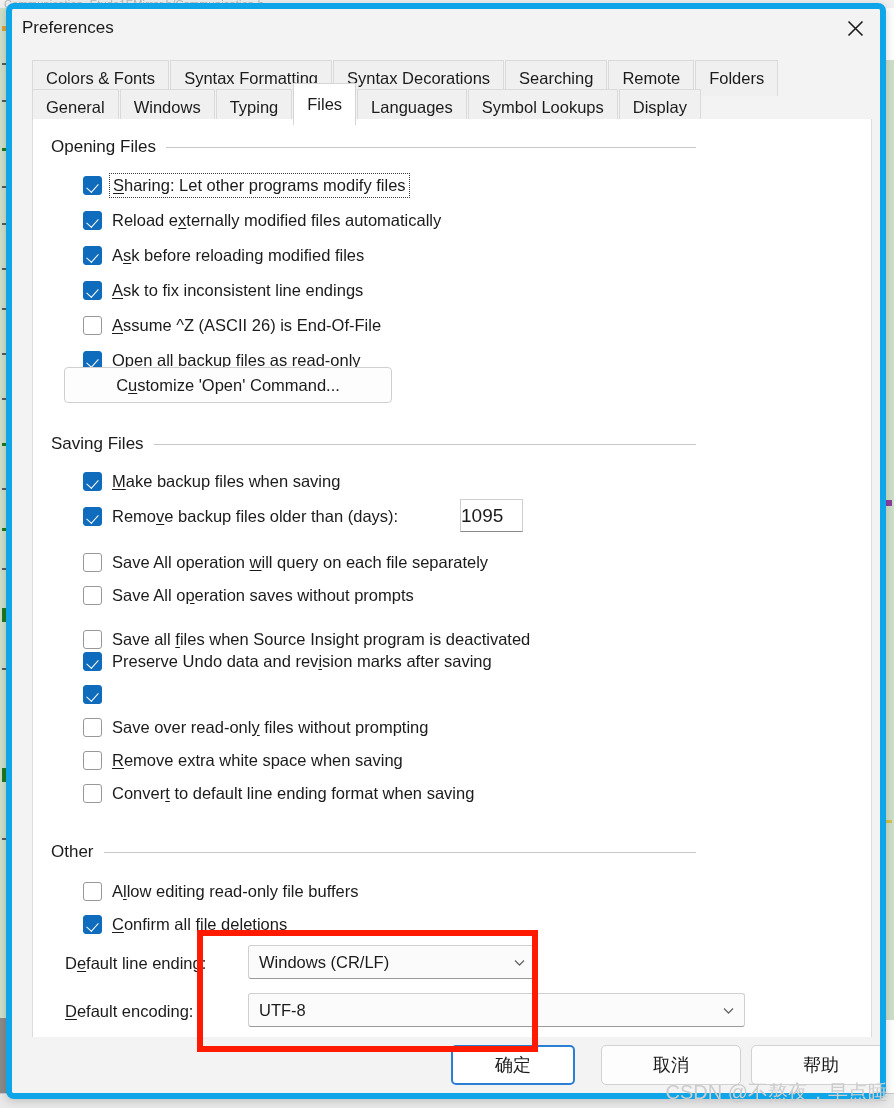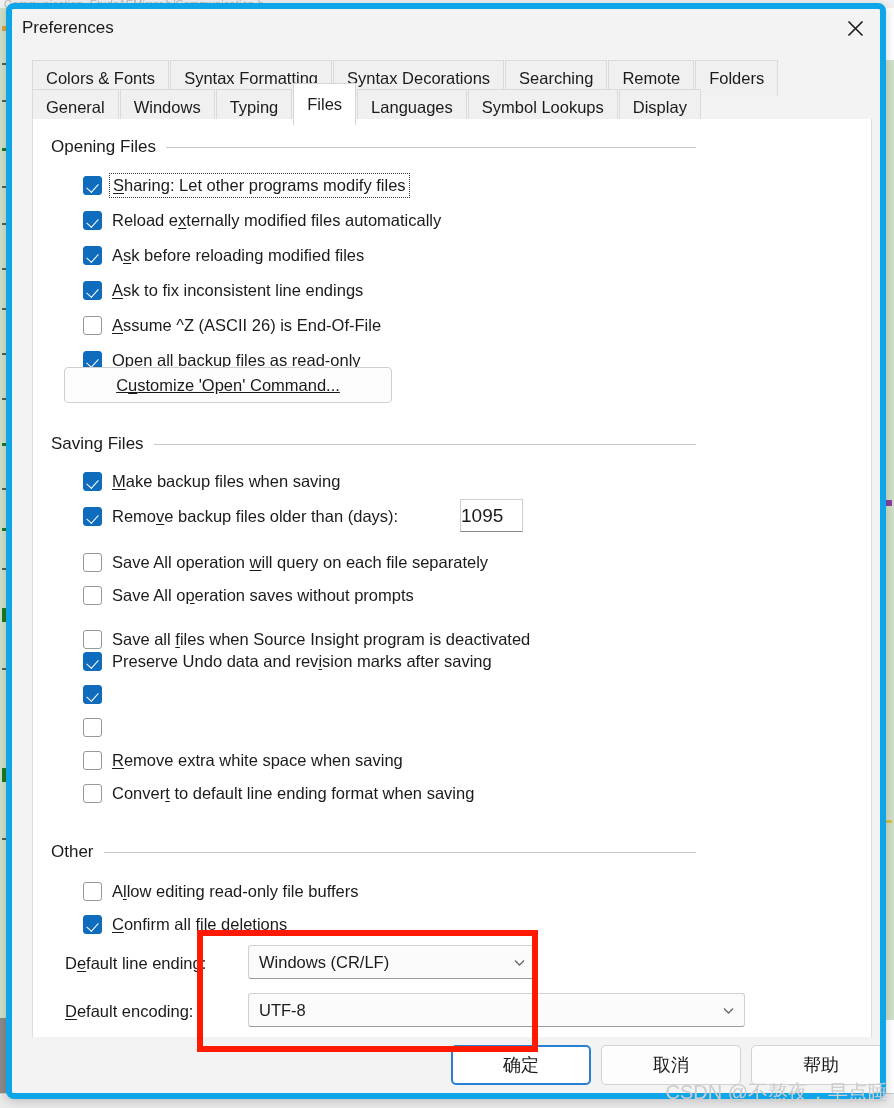--- a/index.html
+++ b/index.html
@@ -344,21 +344,21 @@
         </div>
         <div class="cbrow" style="top:194px;">
           <span class="cb off"></span>
           <span class="cblabel"><u>A</u>ssume ^Z (ASCII 26) is End-Of-File</span>
         </div>
         <div class="cbrow" style="top:229px;">
           <span class="cb on"></span>
           <span class="cblabel"><u>O</u>pen all backup files as read-only</span>
         </div>
 
-        <div class="pushbtn" style="left:31px; top:248px; width:328px; height:36px;text-decoration:underline;">
+        <div class="pushbtn" style="left:31px; top:248px; width:328px; height:36px;">
           <span>C<u style="text-underline-offset:2px">u</u>stomize 'Open' Command...</span>
         </div>
 
         <div class="group" style="top:315px;">
           <div class="g-label">Saving Files</div>
           <div class="g-rule"></div>
         </div>
 
         <div class="cbrow" style="top:350px;">
           <span class="cb on"></span>
@@ -384,20 +384,21 @@
         </div>
         <div class="cbrow" style="top:530px;">
           <span class="cb on"></span>
           <span class="cblabel">Preserve Undo data and rev<u>i</u>sion marks after saving</span>
         </div>
         <div class="cbrow" style="top:563px;">
           <span class="cb on"></span>
         </div>
         <div class="cbrow" style="top:596px;">
           <span class="cb off"></span>
+          <span class="cblabel">Save over read-onl<u>y</u> files without prompting</span>
         </div>
         <div class="cbrow" style="top:629px;">
           <span class="cb off"></span>
           <span class="cblabel"><u>R</u>emove extra white space when saving</span>
         </div>
         <div class="cbrow" style="top:662px;">
           <span class="cb off"></span>
           <span class="cblabel">Conver<u>t</u> to default line ending format when saving</span>
         </div>
 
@@ -428,21 +429,21 @@
           <span class="cval">UTF-8</span>
           <svg class="chev" width="15" height="15" viewBox="0 0 15 15" aria-hidden="true">
             <path d="M3 5.5 L7.5 10 L12 5.5" stroke="#666" stroke-width="1.3" fill="none"></path>
           </svg>
         </div>
 
       </div>
     </div>
 
     <div class="btnbar">
-      <div class="dlgbtn default" style="left:439px; top:8px; width:140px;">确定</div>
+      <div class="dlgbtn default" style="left:439px; top:8px; width:124px;">确定</div>
       <div class="dlgbtn" style="left:589px; top:8px; width:140px;">取消</div>
       <div class="dlgbtn" style="left:739px; top:8px; width:140px;">帮助</div>
     </div>
 
   </div>
 
   <div class="redbox" style="left:197px; top:930px; width:341px; height:122px;"></div>
 
   <div class="watermark">CSDN @不熬夜，早点睡</div>
 

